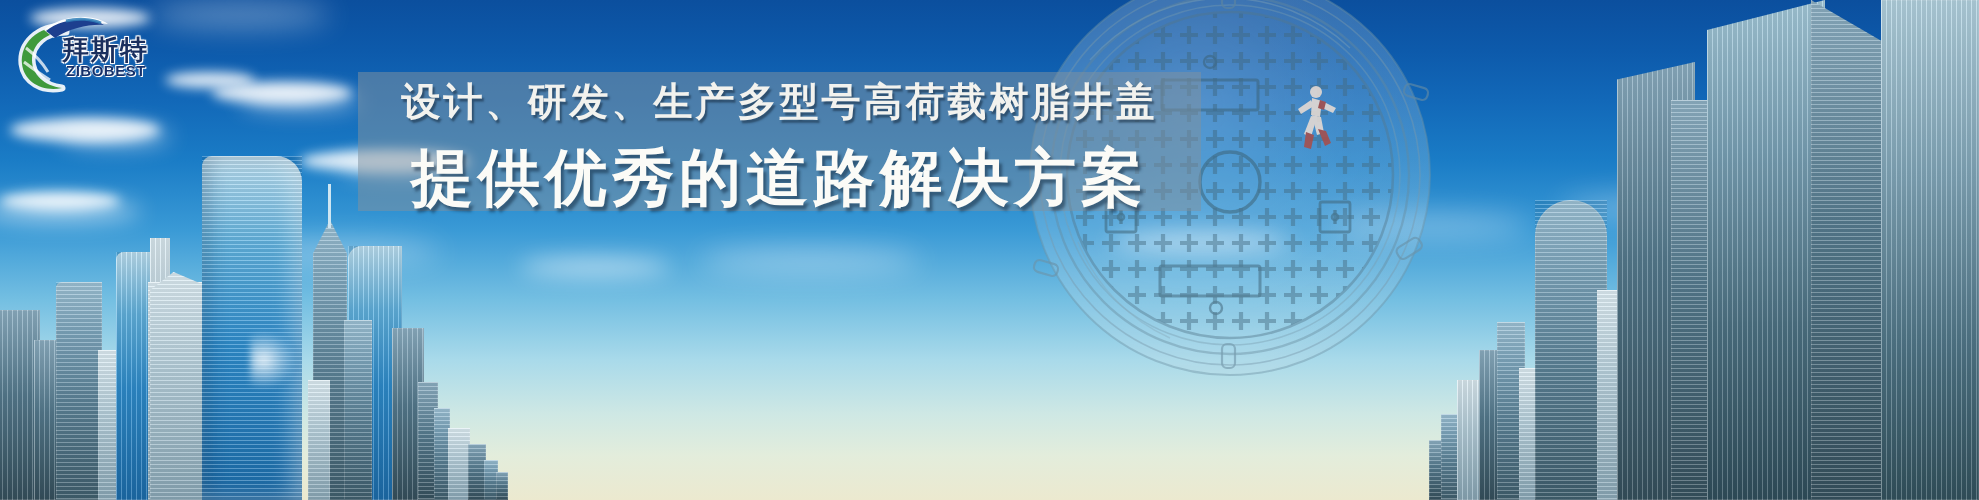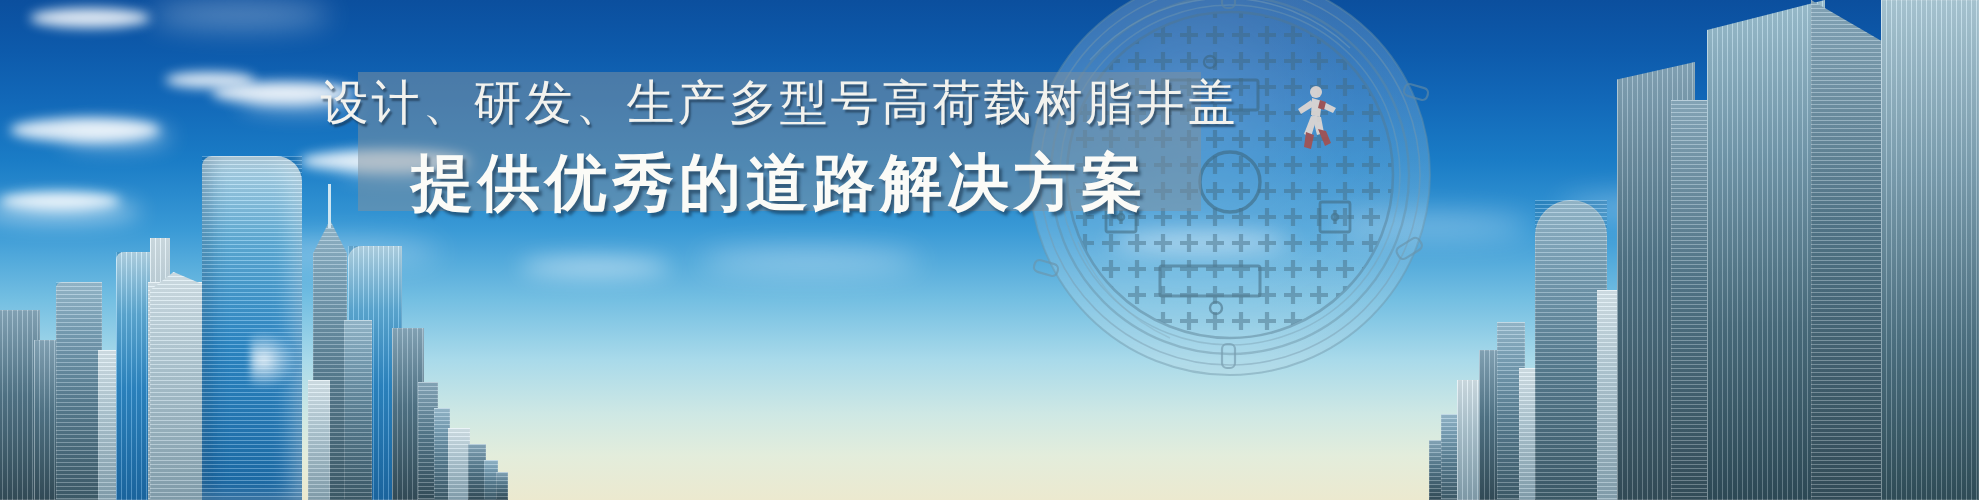--- a/index.html
+++ b/index.html
@@ -47,21 +47,21 @@
   
   #runner{position:absolute;left:1282px;top:82px;width:62px;height:72px;opacity:.88;}
 
   
   #headline-box{
     position:absolute;left:358px;top:72px;width:843px;height:139px;
     background:rgba(128,146,160,.52);
   }
   #headline-wrap{position:absolute;left:358px;top:72px;width:843px;height:139px;
     display:flex;flex-direction:column;justify-content:center;align-items:center;}
-  .line1{font-size:48px;font-weight:normal;color:#f2f2ee;letter-spacing:3px;line-height:1.05;
+  .line1{font-size:39px;font-weight:bold;color:#f2f2ee;letter-spacing:3px;line-height:1.05;
          text-shadow:2px 3px 2px rgba(20,40,60,.55);white-space:nowrap;margin-top:12px;}
   .line2{font-size:62px;font-weight:bold;color:#fbfbf7;letter-spacing:5px;line-height:1.12;
          margin-top:20px;text-shadow:3px 4px 3px rgba(20,45,70,.55);white-space:nowrap;}
 </style>
 </head>
 <body>
 
 <div id="banner">
 
   <div>
@@ -212,20 +212,37 @@
       <path d="M30 33 l9 2 l3 16 l-7 2 z"></path>
       <path d="M29 34 l6 1 l-6 20 l-7 -3 z"></path>
     </g>
     <g fill="#a84e4a">
       <path d="M38 18 l6 2 l-2 8 l-6 -2 z"></path>
       <path d="M36 47 l8 2 l5 12 l-6 3 z"></path>
       <path d="M24 50 l8 3 l-3 14 l-7 -2 z"></path>
     </g>
   </svg>
 
+  <div id="logo">
+    <svg width="160" height="88" viewBox="0 0 160 88" style="position:absolute;left:0;top:0;">
+
+      <path d="M58 18 C28 18 12 36 14 56 C16 74 34 84 54 80 C36 78 24 66 24 52 C24 36 38 24 58 24 Z" fill="none" stroke="#ffffff" stroke-width="7" stroke-linejoin="round" opacity=".9"></path>
+
+      <path d="M58 18 C28 18 12 36 14 56 C16 74 34 84 54 80 C36 78 24 66 24 52 C24 36 38 24 58 24 Z" fill="#3f9a3c"></path>
+
+      <path d="M18 40 C26 46 34 54 40 64" stroke="#ffffff" stroke-width="3" fill="none" opacity=".75"></path>
+      <path d="M16 54 C24 60 32 66 42 72" stroke="#ffffff" stroke-width="3" fill="none" opacity=".75"></path>
+
+      <path d="M36 22 C54 6 86 6 100 16 C84 14 62 18 46 30 Z" fill="#ffffff" opacity=".92"></path>
+      <path d="M38 23 C55 9 84 9 96 17 C82 16 62 20 47 30 Z" fill="#1d3f8f"></path>
+      <path d="M58 13 C70 10 84 11 93 15" stroke="#2f7fb8" stroke-width="3" fill="none" opacity=".85"></path>
+    </svg>
+    <div class="logo-cn" style="position:absolute;left:54px;top:24px;">拜斯特</div>
+    <div class="logo-en" style="position:absolute;left:58px;top:54px;">ZIBOBEST</div>
+  </div>
 
   <div id="headline-box"></div>
   <div id="headline-wrap">
     <div class="line1">设计、研发、生产多型号高荷载树脂井盖</div>
     <div class="line2">提供优秀的道路解决方案</div>
   </div>
 
 </div>
 
 </body></html>

